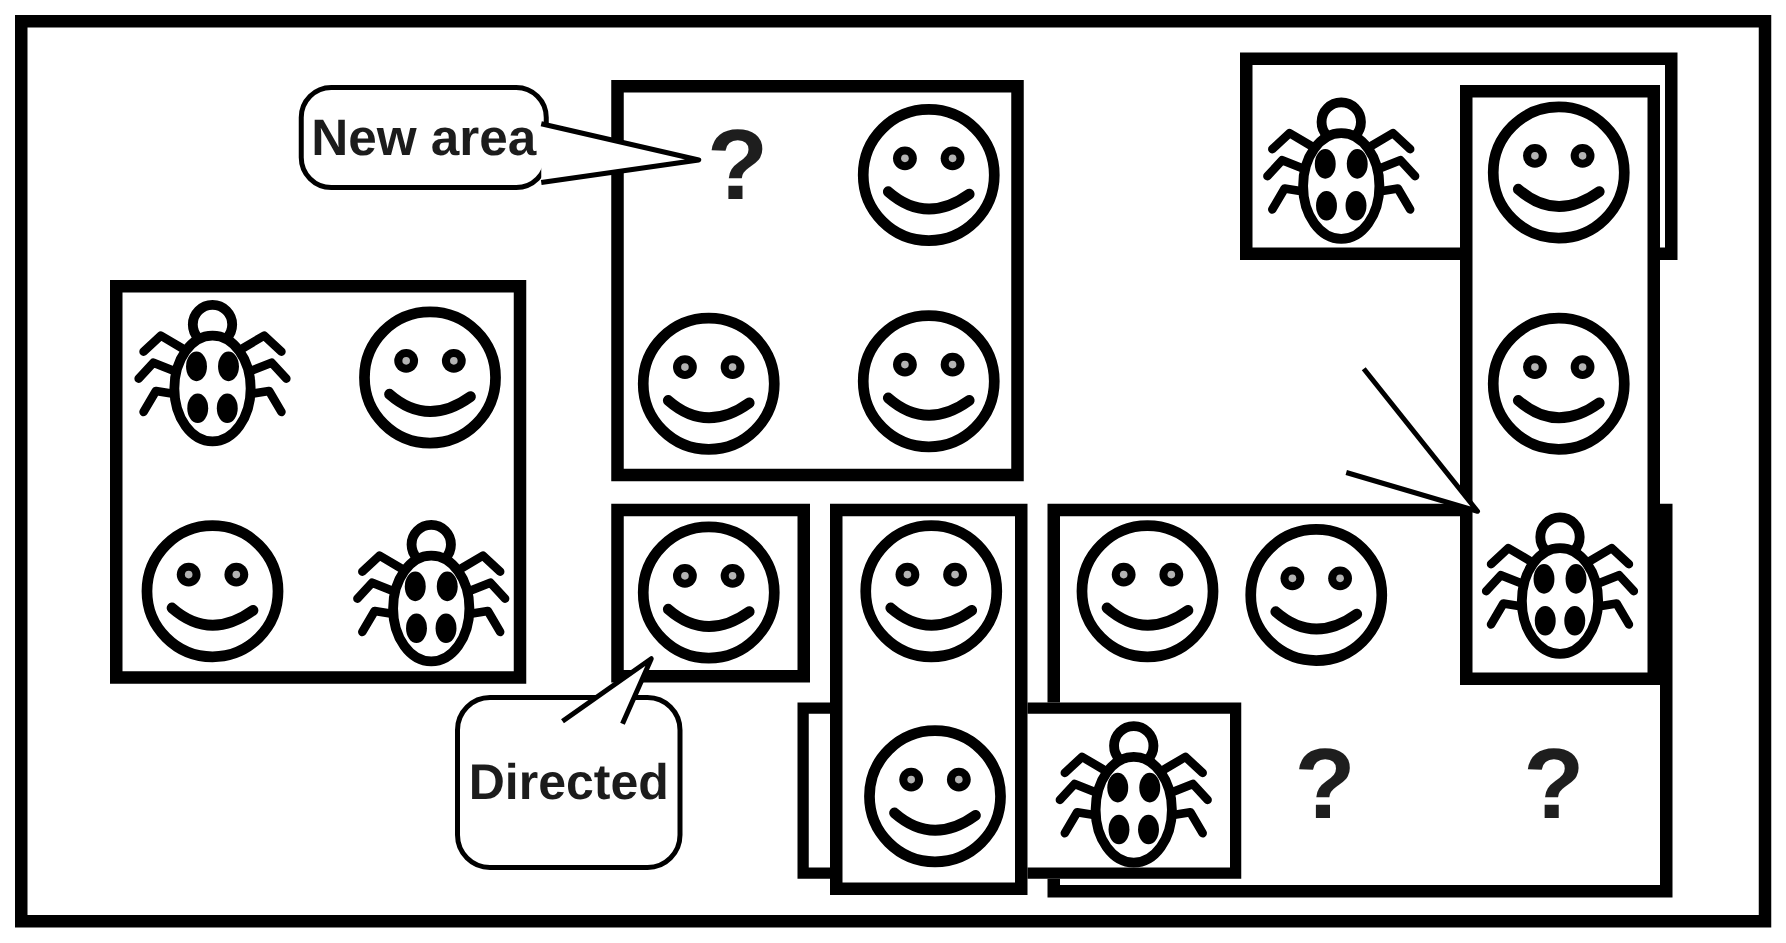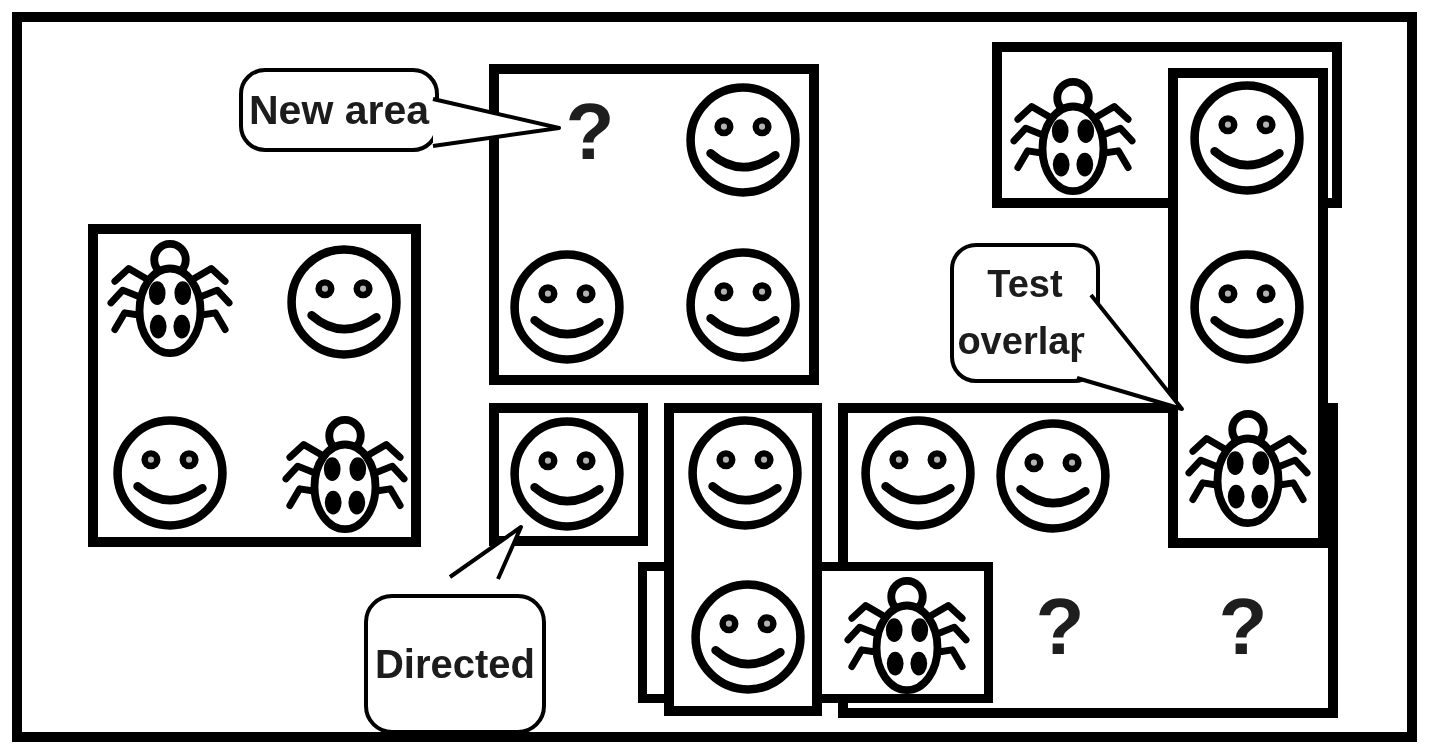--- a/index.html
+++ b/index.html
@@ -44,21 +44,21 @@
     align-items: center;
     justify-content: center;
     text-align: center;
     color: #1c1c1c;
     font-weight: bold;
     z-index: 30;
   }
   .bubble .line { display: block; white-space: nowrap; }
   #bubble-new-area   { left: 239px; top: 68px;  width: 200px; height: 84px;  font-size: 41px; }
   #bubble-test-overlap { left: 950px; top: 243px; width: 150px; height: 140px; font-size: 38px; line-height: 57px; }
-  #bubble-directed   { left: 364px; top: 594px; width: 182px; height: 140px; font-size: 40px; line-height: 50px; border-radius: 28px; }
+  #bubble-directed   { left: 364px; top: 556px; width: 182px; height: 140px; font-size: 40px; line-height: 50px; border-radius: 28px; }
   #tails {
     position: absolute;
     left: 0; top: 0;
     width: 1429px; height: 754px;
     z-index: 31;
     pointer-events: none;
   }
   .iconlayer { position: absolute; left: 0; top: 0; z-index: 40; }
   svg.glyph { display: block; }
 </style>
@@ -109,24 +109,20 @@
   <div class="box filled" style="left:638px; top:562px; width:355px; height:141px; border-width:9px;"></div>
 
   <div class="box filled" style="left:664px; top:403px; width:158px; height:313px;"></div>
 
   <div class="box filled" style="left:489px; top:403px; width:159px; height:143px;"></div>
 
   <div class="bubble" id="bubble-new-area">
     <span class="line">New area</span>
   </div>
 
-  <div class="bubble" id="bubble-test-overlap">
-    <span class="line">Test</span>
-    <span class="line">overlap</span>
-  </div>
 
   <div class="bubble" id="bubble-directed">
     <span class="line">Directed</span>
   </div>
 
   <svg id="tails" viewBox="0 0 1429 754">
     <path d="M 433 99 L 559 128 L 433 146" fill="#ffffff" stroke="#000000" stroke-width="4" stroke-linejoin="round"></path>
     <path d="M 1091 295 L 1182 409 L 1077 378" fill="#ffffff" stroke="#000000" stroke-width="4" stroke-linejoin="round"></path>
     <path d="M 450 577 L 521 527 L 498 579" fill="#ffffff" stroke="#000000" stroke-width="4" stroke-linejoin="round"></path>
   </svg>

